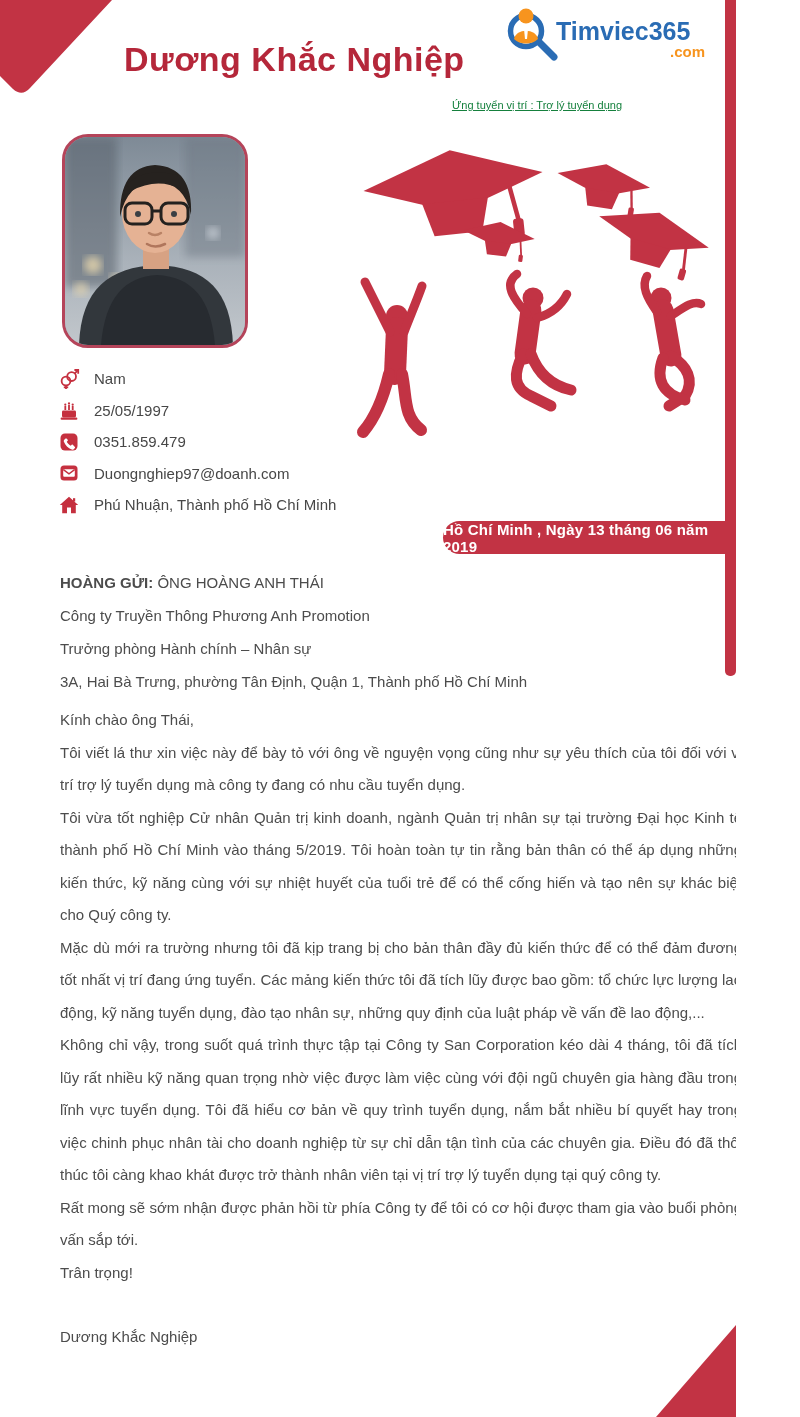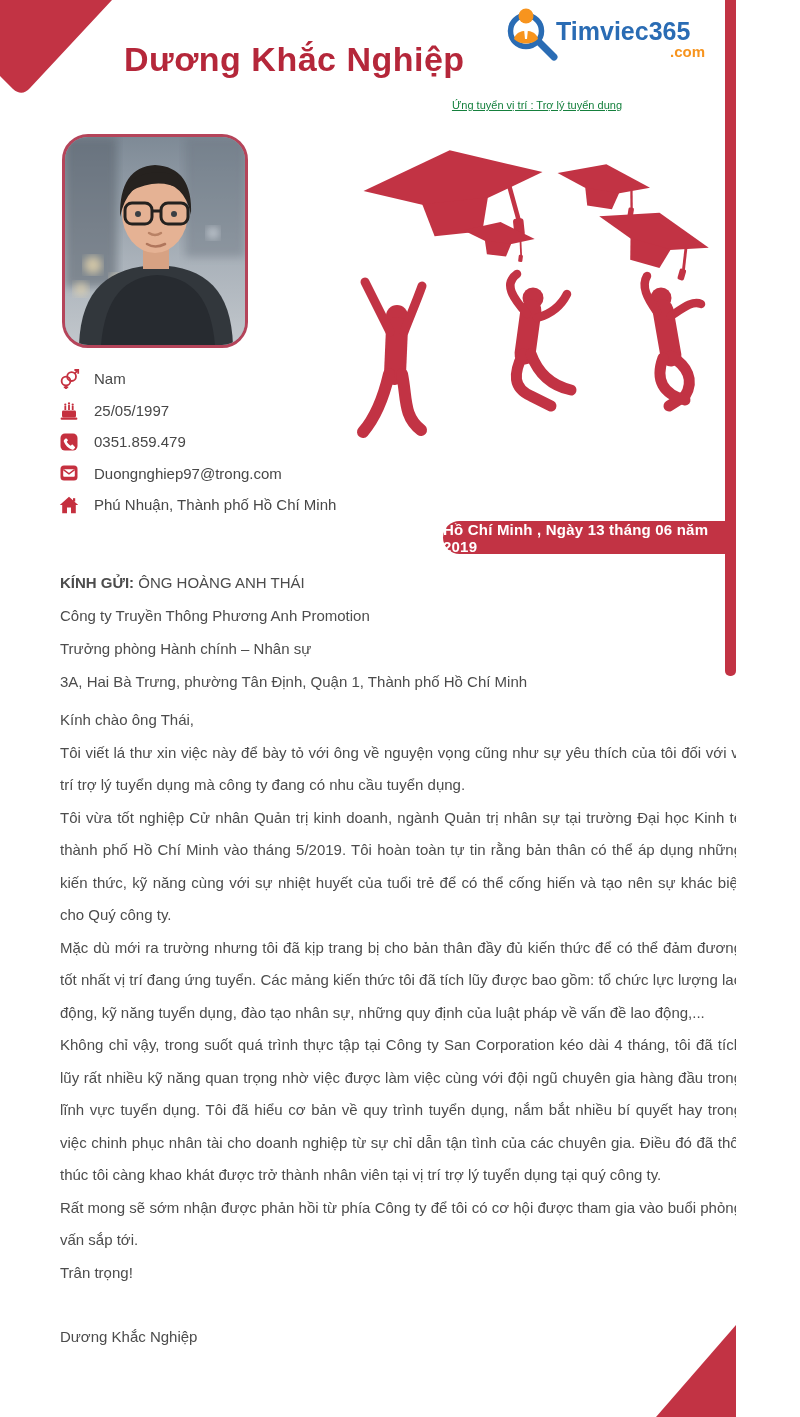--- a/index.html
+++ b/index.html
@@ -208,37 +208,37 @@
         <path d="M7.6,6.6 l2.1,2.1 c0.3,0.3 0.3,0.8 0,1.1 l-0.9,0.9 c0.9,1.7 2.3,3.1 4,4 l0.9,-0.9 c0.3,-0.3 0.8,-0.3 1.1,0 l2.1,2.1 c0.3,0.3 0.3,0.8 0,1.1 l-1.2,1.2 c-0.5,0.5 -1.3,0.7 -2,0.4 c-3.6,-1.4 -6.4,-4.2 -7.8,-7.8 c-0.3,-0.7 -0.1,-1.5 0.4,-2 l1.2,-1.2 c0.3,-0.3 0.8,-0.3 1.1,0 Z" fill="#ffffff"></path>
       </svg>
       <span class="cval">0351.859.479</span>
     </div>
     <div class="contact-row">
       <svg class="cicon" viewBox="0 0 22 22">
         <rect x="2.5" y="3.5" width="17" height="15" rx="3.5" fill="#c5303f"></rect>
         <rect x="5.2" y="7.2" width="11.6" height="7.6" rx="1" fill="#ffffff"></rect>
         <polyline points="5.4,7.6 11,11.8 16.6,7.6" fill="none" stroke="#c5303f" stroke-width="1.4"></polyline>
       </svg>
-      <span class="cval">Duongnghiep97@trong.com</span>
+      <span class="cval">Duongnghiep97@doanh.com</span>
     </div>
     <div class="contact-row">
       <svg class="cicon" viewBox="0 0 22 22">
         <polygon points="11,2.8 1.8,11 4.2,11 4.2,19.2 9,19.2 9,13.6 13,13.6 13,19.2 17.8,19.2 17.8,11 20.2,11" fill="#c5303f"></polygon>
         <rect x="15" y="4.2" width="2.2" height="3.4" fill="#c5303f"></rect>
       </svg>
       <span class="cval">Phú Nhuận, Thành phố Hồ Chí Minh</span>
     </div>
   </div>
 
   <div class="banner">
     <span>Hồ Chí Minh , Ngày 13 tháng 06 năm 2019</span>
   </div>
 
   <div class="letter">
-    <p class="recipient-first"><span class="recipient-prefix">KÍNH GỬI: </span><span class="recipient-name">ÔNG HOÀNG ANH THÁI</span></p>
+    <p class="recipient-first"><span class="recipient-prefix">HOÀNG GỬI: </span><span class="recipient-name">ÔNG HOÀNG ANH THÁI</span></p>
     <p class="recipient-line">Công ty Truyền Thông Phương Anh Promotion</p>
     <p class="recipient-line">Trưởng phòng Hành chính – Nhân sự</p>
     <p class="recipient-line">3A, Hai Bà Trưng, phường Tân Định, Quận 1, Thành phố Hồ Chí Minh</p>
 
     <p class="greeting">Kính chào ông Thái,</p>
 
     <p class="para">Tôi viết lá thư xin việc này để bày tỏ với ông về nguyện vọng cũng như sự yêu thích của tôi đối với vị trí trợ lý tuyển dụng mà công ty đang có nhu cầu tuyển dụng.</p>
     <p class="para">Tôi vừa tốt nghiệp Cử nhân Quản trị kinh doanh, ngành Quản trị nhân sự tại trường Đại học Kinh tế thành phố Hồ Chí Minh vào tháng 5/2019. Tôi hoàn toàn tự tin rằng bản thân có thể áp dụng những kiến thức, kỹ năng cùng với sự nhiệt huyết của tuổi trẻ để có thể cống hiến và tạo nên sự khác biệt cho Quý công ty.</p>
     <p class="para">Mặc dù mới ra trường nhưng tôi đã kịp trang bị cho bản thân đầy đủ kiến thức để có thể đảm đương tốt nhất vị trí đang ứng tuyển. Các mảng kiến thức tôi đã tích lũy được bao gồm: tổ chức lực lượng lao động, kỹ năng tuyển dụng, đào tạo nhân sự, những quy định của luật pháp về vấn đề lao động,...</p>
     <p class="para">Không chỉ vậy, trong suốt quá trình thực tập tại Công ty San Corporation kéo dài 4 tháng, tôi đã tích lũy rất nhiều kỹ năng quan trọng nhờ việc được làm việc cùng với đội ngũ chuyên gia hàng đầu trong lĩnh vực tuyển dụng. Tôi đã hiểu cơ bản về quy trình tuyển dụng, nắm bắt nhiều bí quyết hay trong việc chinh phục nhân tài cho doanh nghiệp từ sự chỉ dẫn tận tình của các chuyên gia. Điều đó đã thôi thúc tôi càng khao khát được trở thành nhân viên tại vị trí trợ lý tuyển dụng tại quý công ty.</p>

